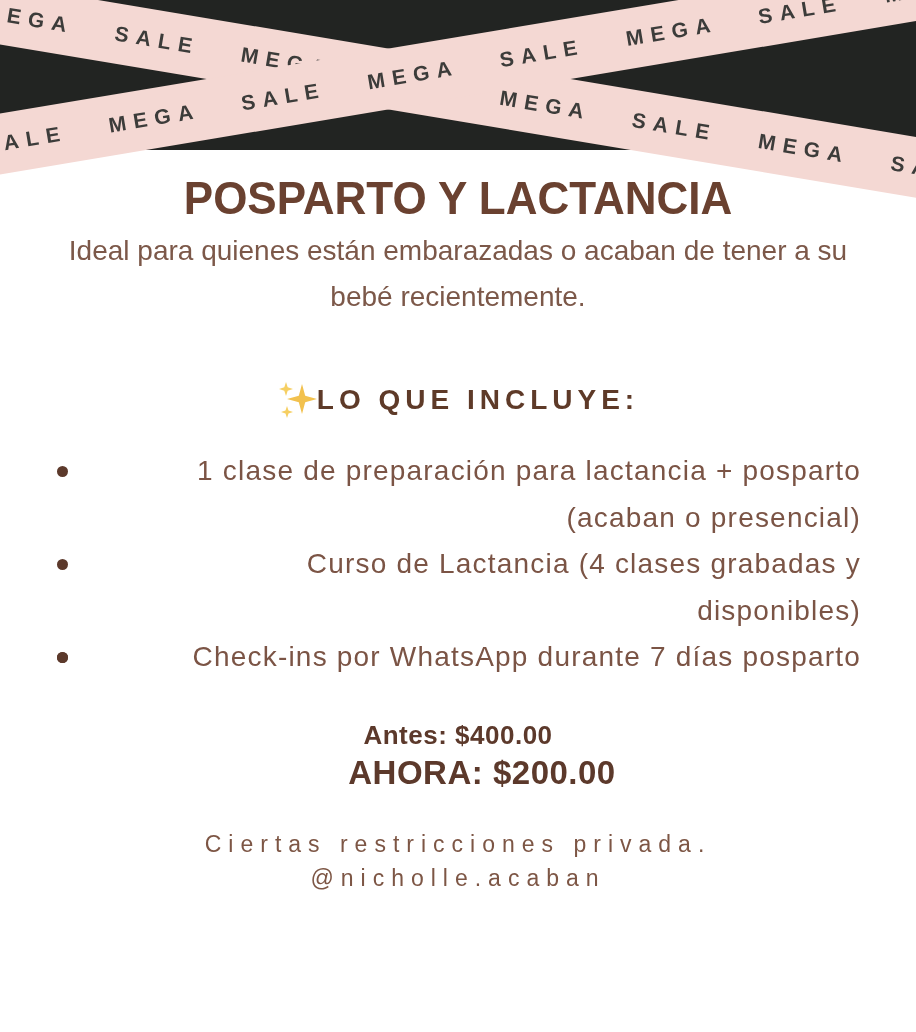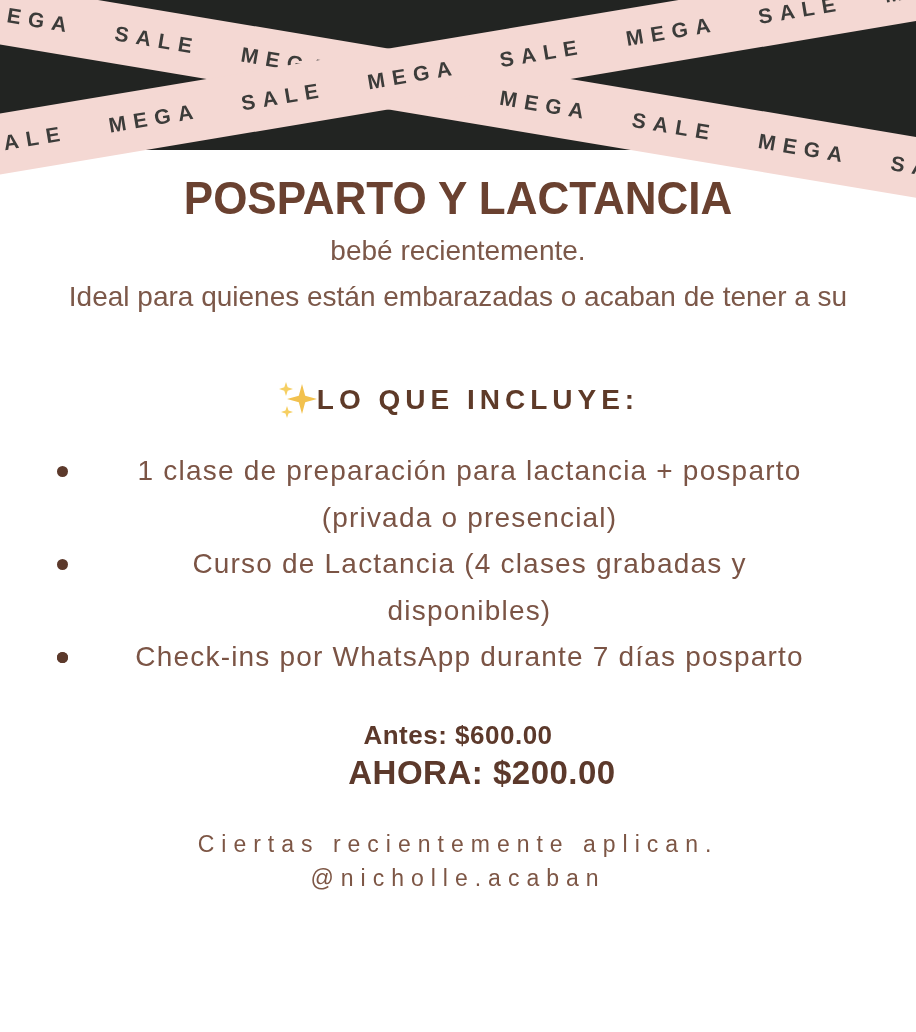--- a/index.html
+++ b/index.html
@@ -71,21 +71,21 @@
     display: flex;
     align-items: center;
     justify-content: center;
   }
   .sparkle-svg { width: 40px; height: 40px; flex: 0 0 auto; }
 
   .bullet-list {
     margin: 28px 55px 0 55px;
     padding: 0;
     list-style: none;
-    text-align: center;
+    text-align: right;
     color: #7b5445;
     font-size: 28px;
     line-height: 46.5px;
     letter-spacing: 1.2px;
   }
   .bullet-list li { position: relative; padding-left: 23px; }
   .bullet-list li::before {
     content: "";
     position: absolute;
     left: 2px;
@@ -116,59 +116,59 @@
     <div class="ribbon ribbon-b">
       <span>SALE MEGA SALE MEGA SALE MEGA SALE MEGA</span>
     </div>
   </header>
 
   <main class="content">
 
     <h1 class="title">POSPARTO Y LACTANCIA</h1>
 
     <p class="subtitle">
+      <span>Ideal para quienes están embarazadas o acaban de tener a su</span>
       <span>bebé recientemente.</span>
-      <span>Ideal para quienes están embarazadas o acaban de tener a su</span>
     </p>
 
     <h2 class="includes-heading">
       <svg class="sparkle-svg" viewBox="0 0 40 40" aria-hidden="true">
         <path fill="#f2c14e" d="M25 4 L28.2 15.8 L40 19 L28.2 22.2 L25 34 L21.8 22.2 L10 19 L21.8 15.8 Z"></path>
         <path fill="#f6cf62" d="M9 2 L10.7 7.3 L16 9 L10.7 10.7 L9 16 L7.3 10.7 L2 9 L7.3 7.3 Z"></path>
         <path fill="#f6cf62" d="M10 26 L11.5 30.5 L16 32 L11.5 33.5 L10 38 L8.5 33.5 L4 32 L8.5 30.5 Z"></path>
       </svg>
       <span>LO QUE INCLUYE:</span>
     </h2>
 
     <ul class="bullet-list">
       <li>
         <span class="line">1 clase de preparación para lactancia + posparto</span>
-        <span class="line">(privada o presencial)</span>
+        <span class="line">(acaban o presencial)</span>
       </li>
       <li>
         <span class="line">Curso de Lactancia (4 clases grabadas y</span>
         <span class="line">disponibles)</span>
       </li>
       <li>
       </li>
       <li>
         <span class="line">Check-ins por WhatsApp durante 7 días posparto</span>
       </li>
     </ul>
 
     <div class="pricing">
       <div class="price-before">
         <span>Antes:</span>
-        <span>$600.00</span>
+        <span>$400.00</span>
       </div>
       <div class="price-now">
         <span>AHORA:</span>
         <span>$200.00</span>
       </div>
     </div>
 
     <footer class="flyer-footer">
-      <div class="restrictions">Ciertas recientemente aplican.</div>
+      <div class="restrictions">Ciertas restricciones privada.</div>
       <div class="handle">@nicholle.acaban</div>
     </footer>
 
   </main>
 </div>
 
 </body></html>

